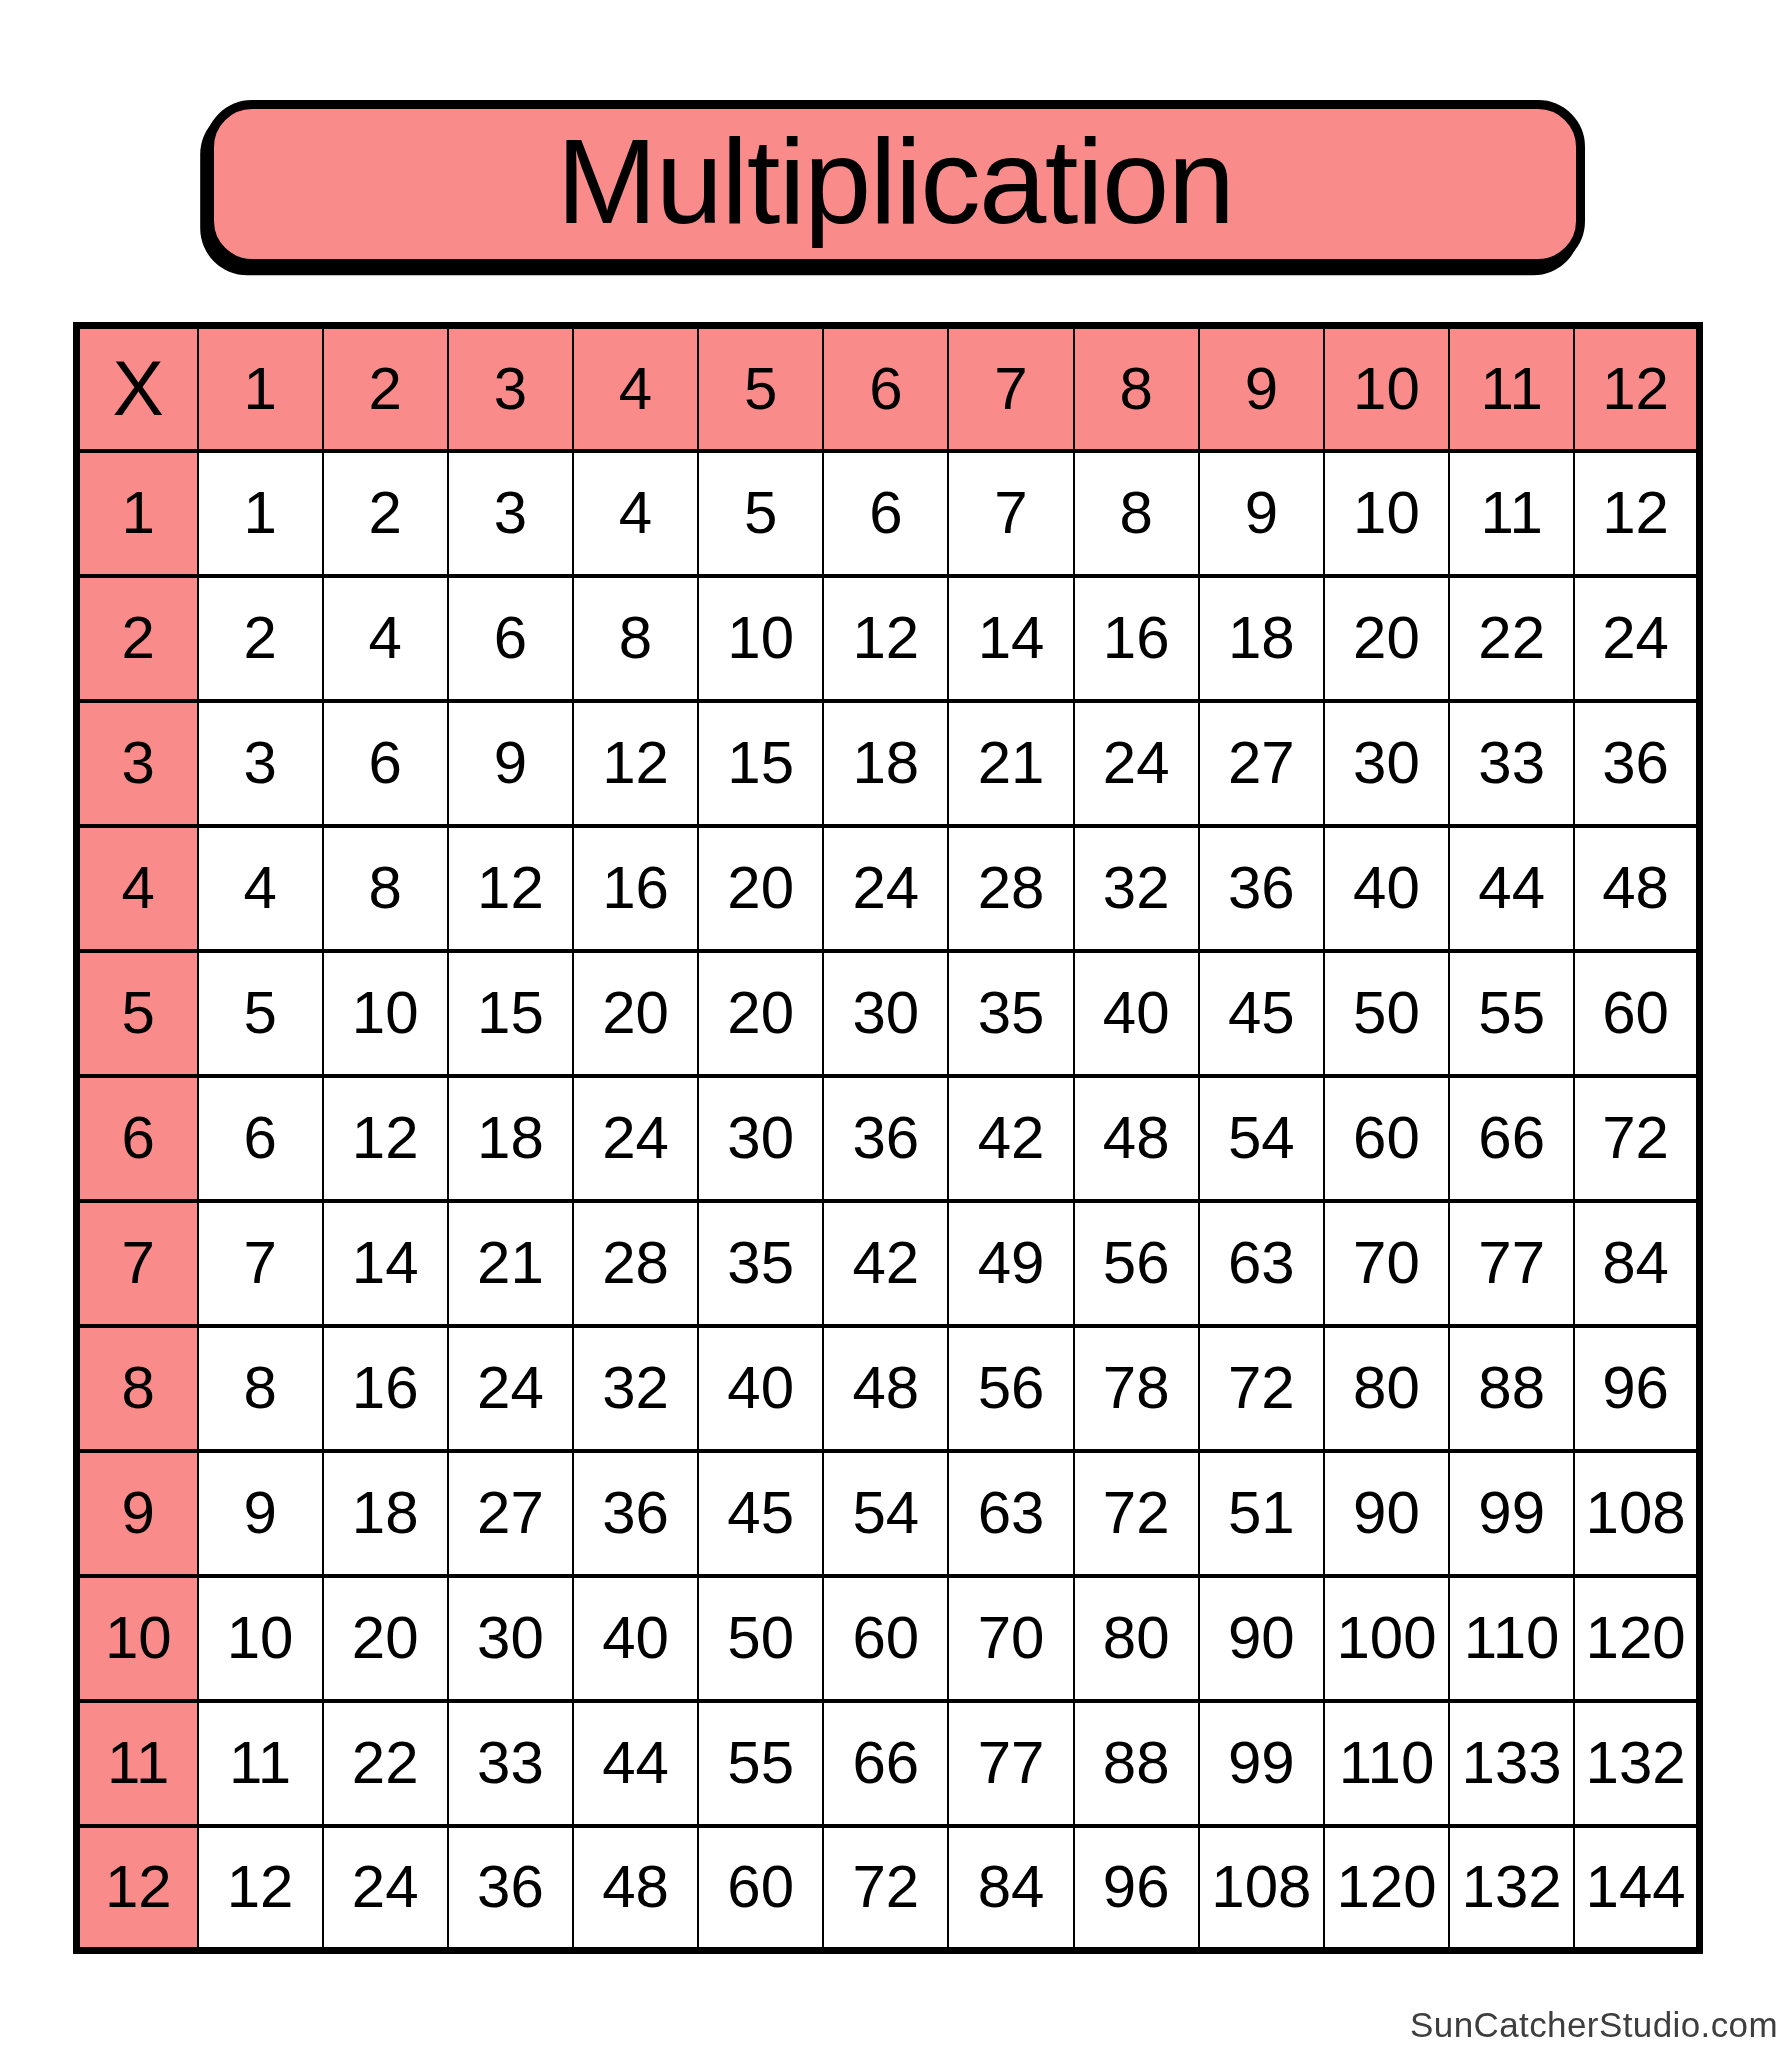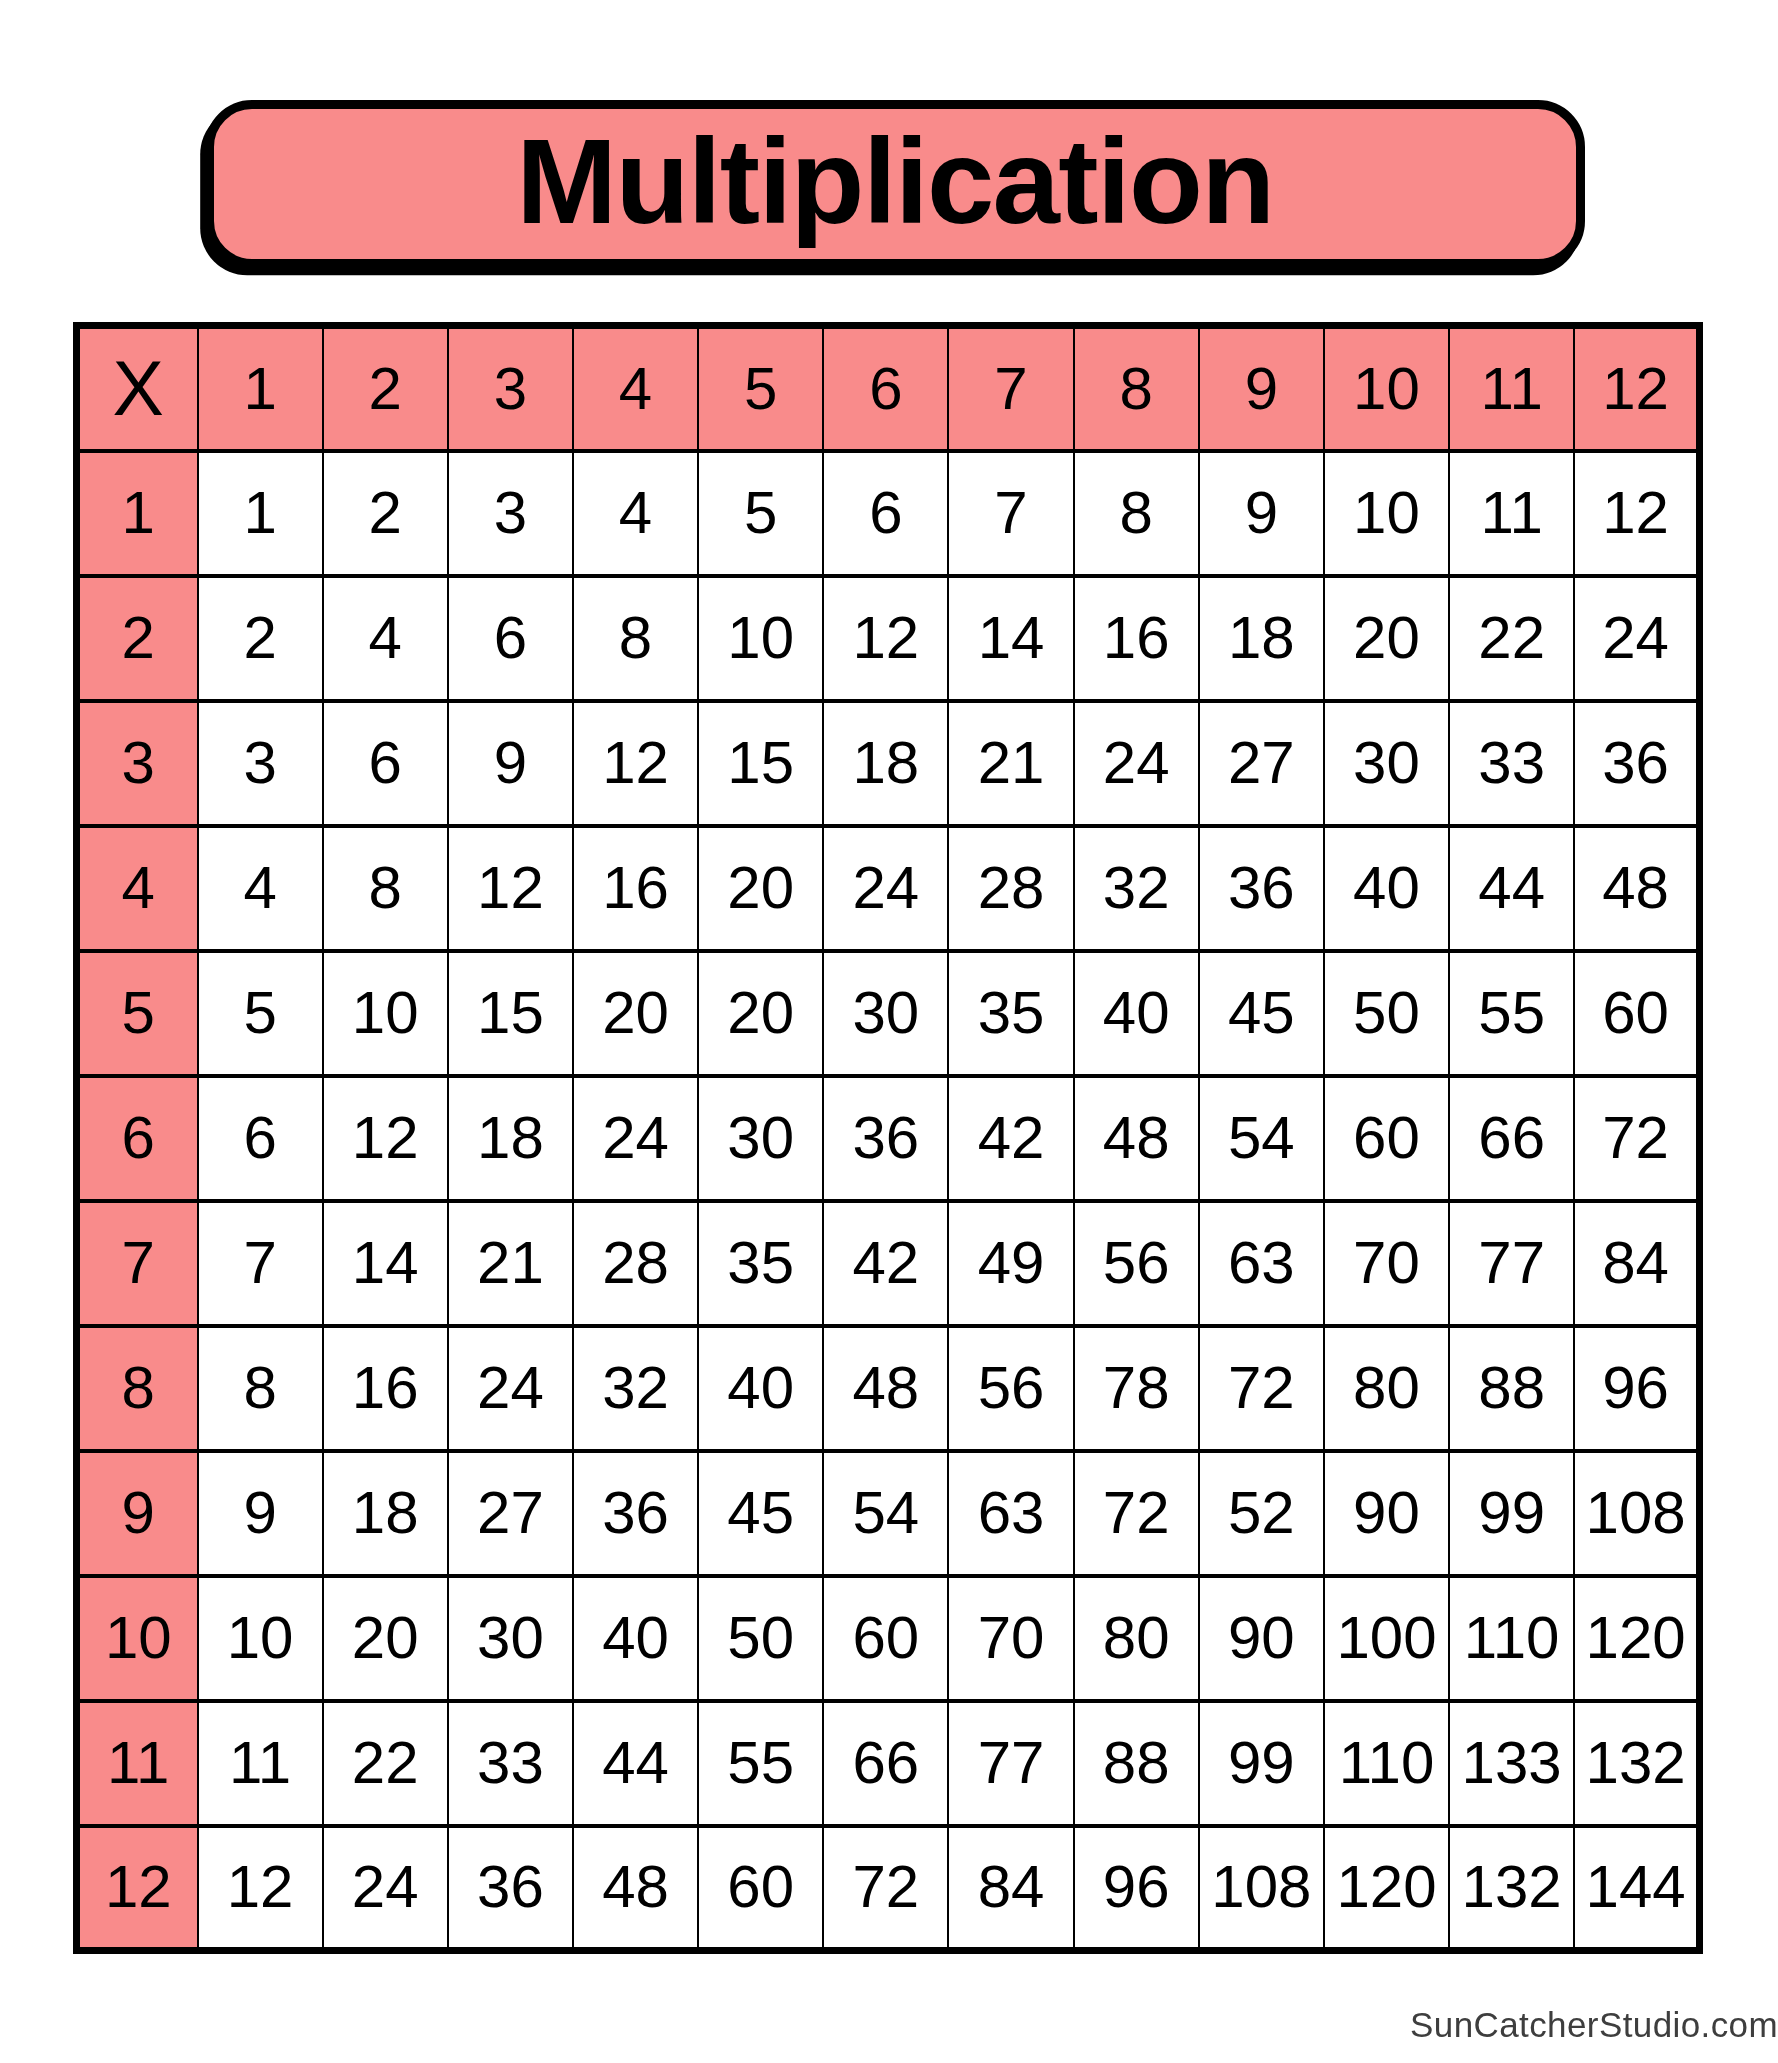--- a/index.html
+++ b/index.html
@@ -25,21 +25,21 @@
     width:1380px;height:168px;
     box-sizing:border-box;
     background:var(--accent);
     border:9.7px solid var(--line);
     border-radius:47px;
     box-shadow:-4.8px 7.3px 0 var(--line);
     display:flex;align-items:center;justify-content:center;
   }
   .banner-title{
     font-size:121px;
-    font-weight:bold;
+    font-weight:normal;
     letter-spacing:-1.6px;
     line-height:1;
     transform:translateY(-3.2px);
   }
 
   
   table.mult{
     position:absolute;
     left:73px;top:322px;
     width:1630px;height:1628px;
@@ -242,21 +242,21 @@
       <tr>
         <th>9</th>
         <td>9</td>
         <td>18</td>
         <td>27</td>
         <td>36</td>
         <td>45</td>
         <td>54</td>
         <td>63</td>
         <td>72</td>
-        <td>52</td>
+        <td>51</td>
         <td>90</td>
         <td>99</td>
         <td>108</td>
       </tr>
       <tr>
         <th>10</th>
         <td>10</td>
         <td>20</td>
         <td>30</td>
         <td>40</td>

